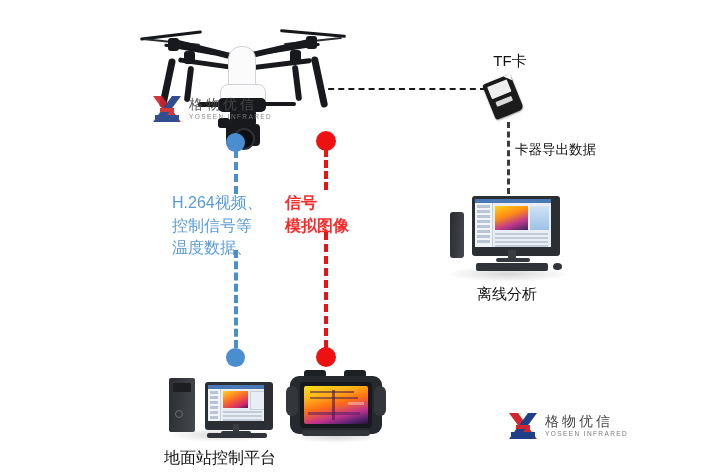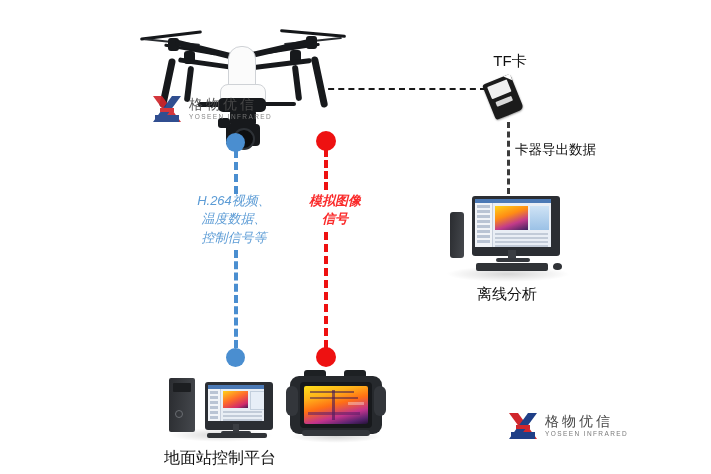--- a/index.html
+++ b/index.html
@@ -10,21 +10,21 @@
   .stage{position:absolute;inset:0;}
   .abs{position:absolute;}
 
   
   .vdash{position:absolute;width:0;border-left-width:4px;border-left-style:dashed;}
   .hdash{position:absolute;height:0;border-top-width:2px;border-top-style:dashed;border-top-color:#1a1a1a;}
   .dot{position:absolute;border-radius:50%;}
 
   
   .lbl{position:absolute;font-weight:normal;color:#111;text-align:center;line-height:1.25;}
-  .lbl-sig{position:absolute;text-align:center;line-height:1.42;font-size:13px;font-weight:500;font-style:italic;}
+  .lbl-sig{position:absolute;line-height:1.42;font-size:16px;font-weight:500;}
   .blue-sig{color:#5b9bd5;}
   .red-sig{color:#fa2a2a;}
 
   
   .drone{position:absolute;left:138px;top:18px;width:210px;height:135px;}
   .prop{position:absolute;height:3px;background:#15171a;border-radius:2px;}
   .prop.thin{height:2px;background:#2a2d31;}
   .motor{position:absolute;width:11px;height:13px;background:#17191c;border-radius:3px;}
   .arm{position:absolute;background:#17191c;border-radius:3px;}
   .leg{position:absolute;background:#17191c;border-radius:3px;}
@@ -187,31 +187,31 @@
 
     <div class="kbd" style="left:44px;top:73px;width:72px;height:8px;"></div>
     <div class="mouse" style="left:121px;top:73px;width:9px;height:7px;"></div>
   </div>
   <div class="lbl" style="left:447px;top:285px;width:120px;font-size:15px;">离线分析</div>
 
   <div class="dot" style="left:226px;top:133px;width:19px;height:19px;background:#4a8ed0;"></div>
   <div class="vdash" style="left:234px;top:150px;height:44px;border-left-color:#4a8ed0;"></div>
   <div class="lbl-sig blue-sig" style="left:172px;top:192px;width:124px;">
     <div>H.264视频、</div>
+    <div>控制信号等</div>
     <div>温度数据、</div>
-    <div>控制信号等</div>
   </div>
   <div class="vdash" style="left:234px;top:250px;height:98px;border-left-color:#4a8ed0;"></div>
   <div class="dot" style="left:226px;top:348px;width:19px;height:19px;background:#4a8ed0;"></div>
 
   <div class="dot" style="left:316px;top:131px;width:20px;height:20px;background:#ee1111;"></div>
   <div class="vdash" style="left:324px;top:149px;height:41px;border-left-color:#ee1111;"></div>
   <div class="lbl-sig red-sig" style="left:285px;top:192px;width:100px;font-weight:bold;">
+    <div>信号</div>
     <div>模拟图像</div>
-    <div>信号</div>
   </div>
   <div class="vdash" style="left:324px;top:232px;height:116px;border-left-color:#ee1111;"></div>
   <div class="dot" style="left:316px;top:347px;width:20px;height:20px;background:#ee1111;"></div>
 
   <div class="pcwrap" style="left:163px;top:372px;width:112px;height:72px;">
     <div class="shadow-soft" style="left:6px;top:56px;width:104px;height:14px;"></div>
 
     <div class="tower" style="left:6px;top:6px;width:26px;height:54px;border-radius:2px;"></div>
     <div class="abs" style="left:10px;top:11px;width:18px;height:9px;background:#1c1e21;border-radius:1px;"></div>
     <div class="abs" style="left:12px;top:38px;width:6px;height:6px;border:1px solid #6a6d72;border-radius:50%;"></div>

